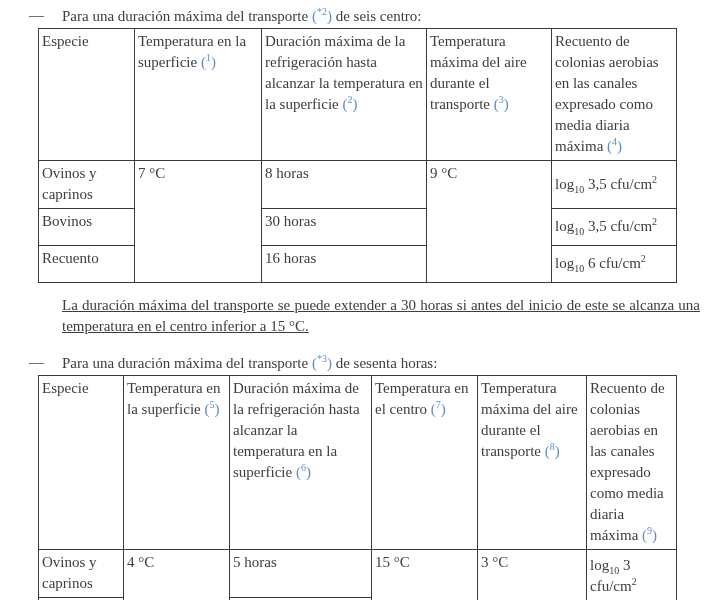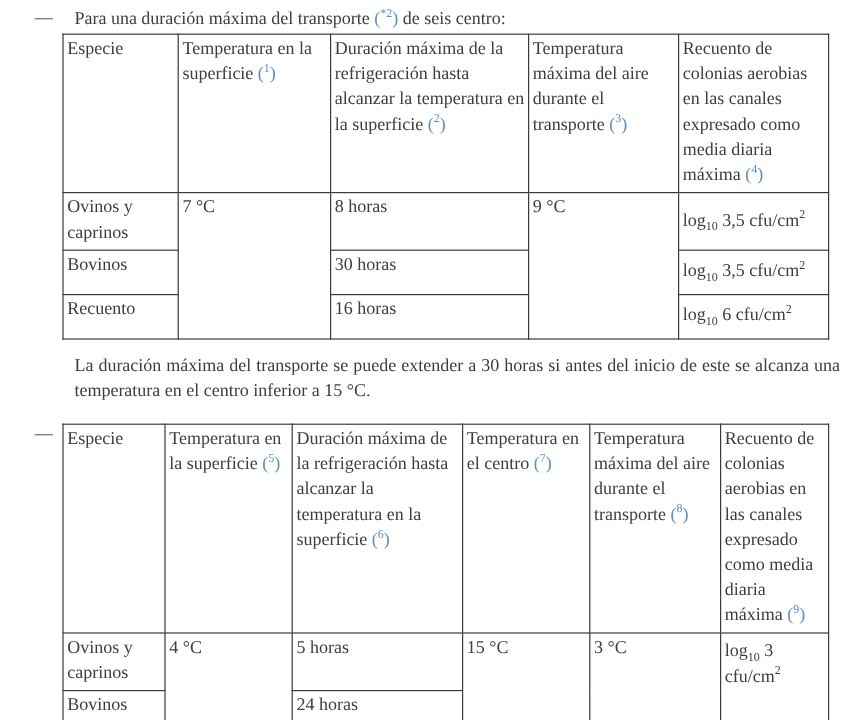--- a/index.html
+++ b/index.html
@@ -29,21 +29,21 @@
     color: #3d3d3d;
   }
   .dash-item.second { margin-top: 16px; margin-bottom: 0; }
 
   .ref { color: #5b8dc6; white-space: nowrap; }
   .ref sup { font-size: 10px; line-height: 0; }
 
   table.doc-table {
     border-collapse: collapse;
     table-layout: fixed;
-    margin-left: 52px;
+    margin-left: 38px;
     margin-top: 1px;
   }
   table.doc-table td {
     border: 1px solid #3a3a3a;
     vertical-align: top;
     padding: 2px 3px 3px 3px;
     line-height: 21px;
     overflow: hidden;
   }
   sup { font-size: 10px; line-height: 0; }
@@ -57,20 +57,21 @@
 
   .t2 tr.hrow  { height: 161px; }
   .t2 tr.r1    { height: 42px; }
   .t2 tr.r2    { height: 31px; }
   .t2 td.log-cell { vertical-align: top; padding-top: 5px; }
 
   p.note {
     margin: 12px 22px 0 62px;
     text-align: justify;
     line-height: 21px;
+    text-decoration: underline;
   }
 </style>
 </head>
 <body>
 
 <div class="page">
 
   <div class="dash-item">
     <span class="marker">—</span>
     <span><span>Para una duración máxima del transporte </span><span class="ref">(<sup>*2</sup>)</span><span> de seis centro:</span></span>
@@ -109,20 +110,21 @@
       <td>16 horas</td>
       <td class="log-cell"><span>log</span><sub>10</sub><span> 6 cfu/cm</span><sup>2</sup></td>
     </tr>
   </tbody>
     </table>
 
   <p class="note">La duración máxima del transporte se puede extender a 30 horas si antes del inicio de este se alcanza una temperatura en el centro inferior a 15 °C.</p>
 
   <div class="dash-item second">
     <span class="marker">—</span>
+    <span><span>Para una duración máxima del transporte </span><span class="ref">(<sup>*3</sup>)</span><span> de sesenta horas:</span></span>
   </div>
 
   <table class="doc-table t2">
     <colgroup>
       <col style="width:85px">
         <col style="width:106px">
         <col style="width:142px">
         <col style="width:106px">
         <col style="width:109px">
         <col style="width:90px">

